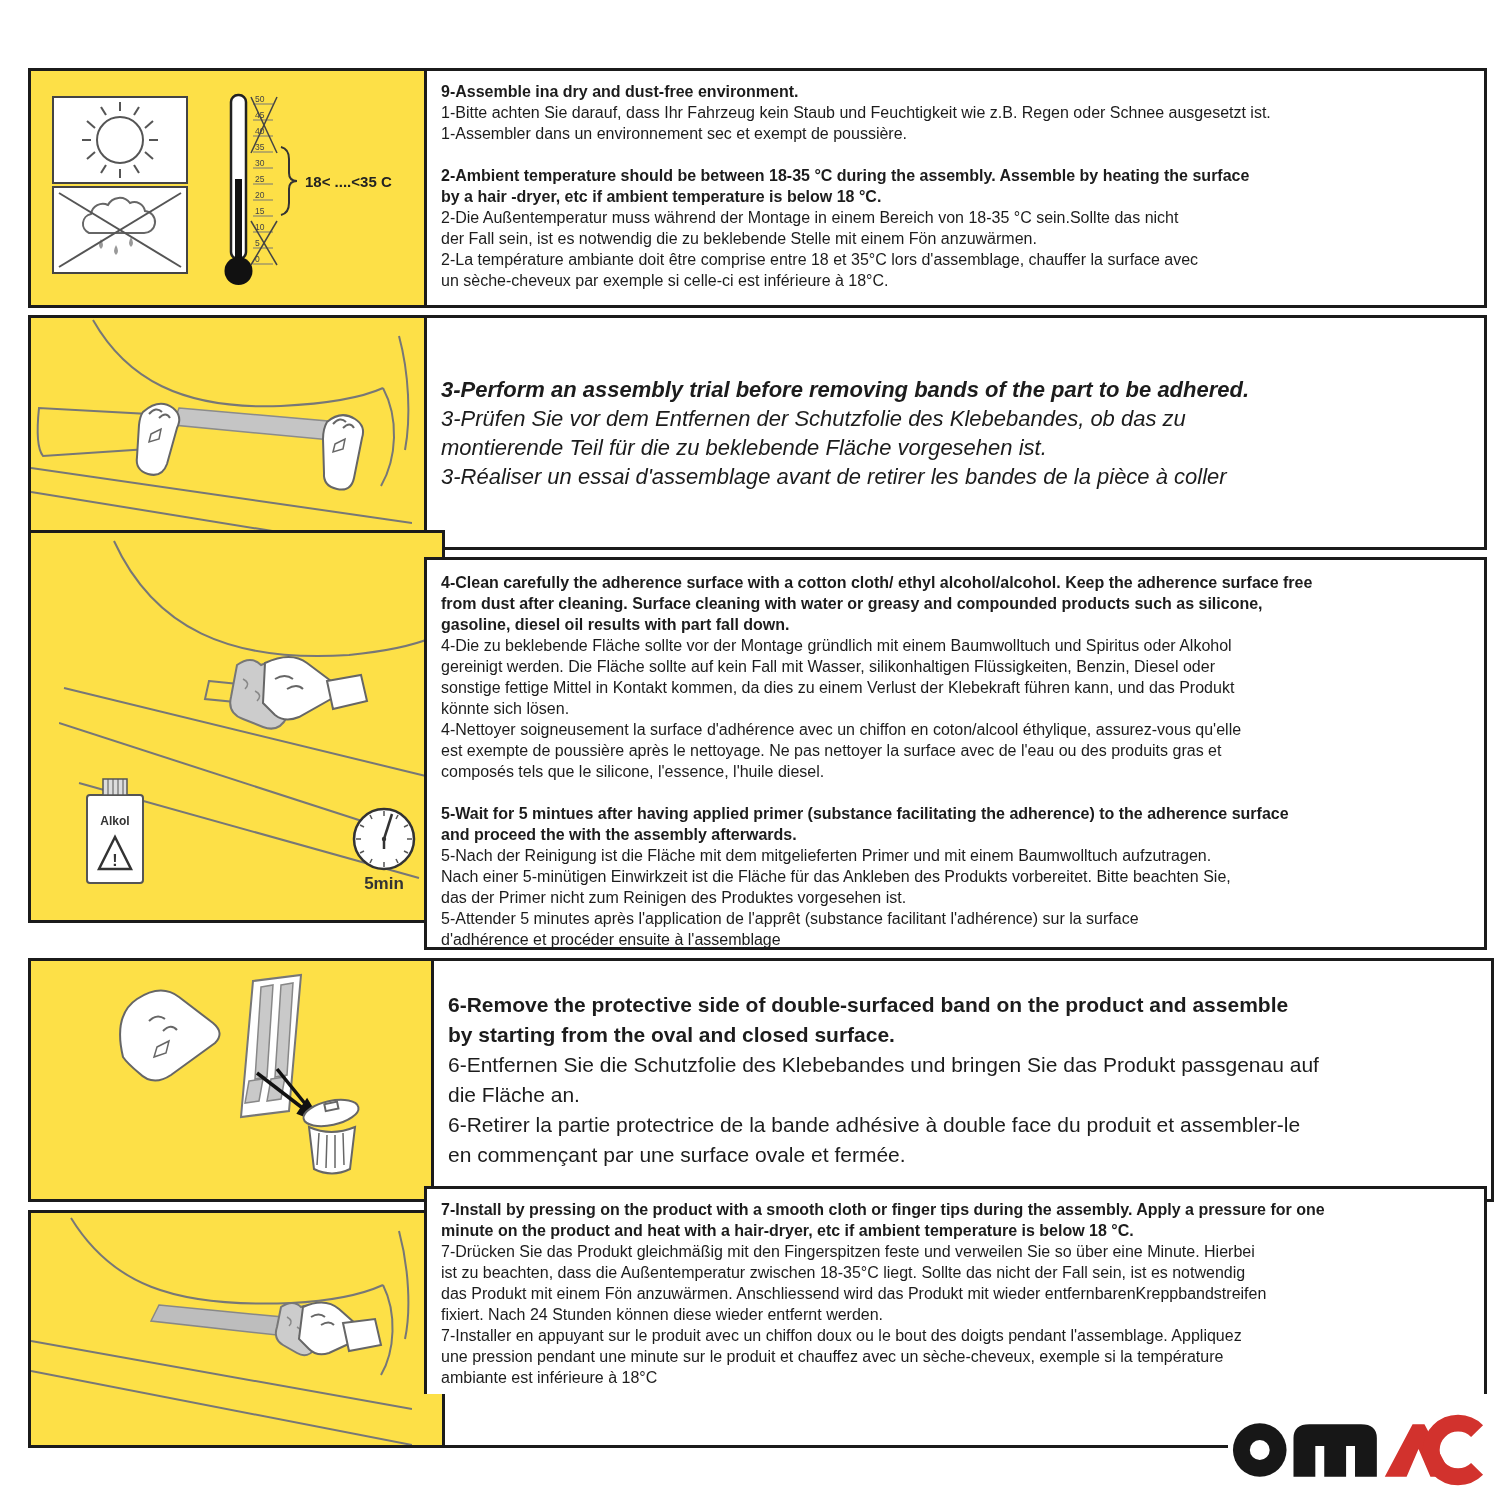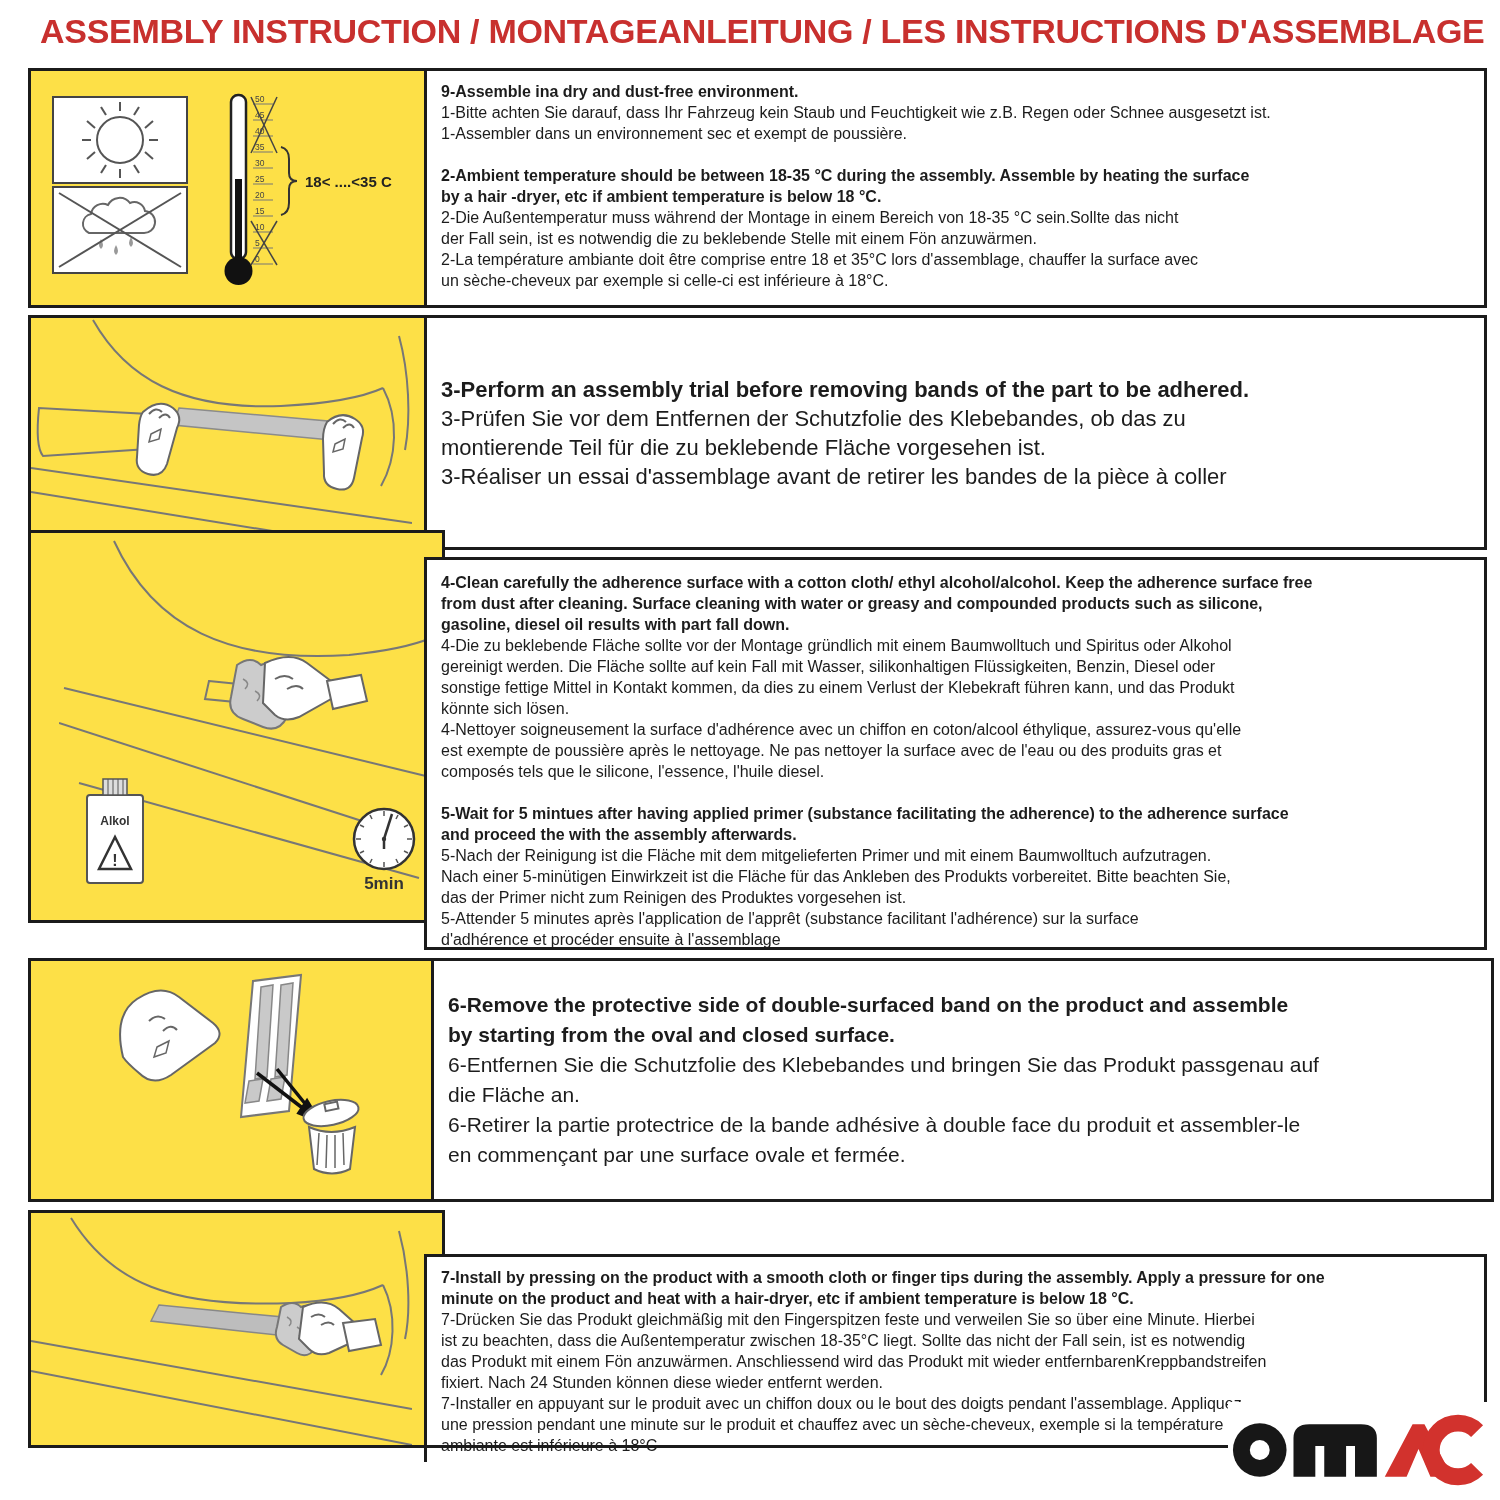--- a/index.html
+++ b/index.html
@@ -24,21 +24,20 @@
   .logo-patch{position:absolute;left:1228px;top:1402px;width:268px;height:96px;background:#fff;}
   .thermo-num{font-size:8.5px;fill:#444;}
   .range-label{font-size:15px;font-weight:700;fill:#222;}
   .ill-label{font-weight:700;fill:#333;}
 </style>
 </head>
 <body>
 
 <div id="canvas">
 
-  <div class="title">ASSEMBLY INSTRUCTION / MONTAGEANLEITUNG / LES INSTRUCTIONS D'ASSEMBLAGE</div>
 
   <div class="ibox" style="top:68px;height:240px;">
     <svg width="381" height="234" viewBox="0 0 381 234">
       <g>
         <rect x="22" y="26" width="134" height="86" fill="#fff" stroke="#444" stroke-width="2"></rect>
         <circle cx="89" cy="69" r="23" fill="none" stroke="#555" stroke-width="2"></circle>
         <g stroke="#555" stroke-width="2">
           <line x1="118" y1="69" x2="127" y2="69"></line>
             <line x1="114" y1="81" x2="122" y2="88"></line>
           <line x1="103" y1="94" x2="108" y2="102"></line>
@@ -131,21 +130,21 @@
         <path d="M120,116 l10,-5 -2,10 -10,3 z" fill="none" stroke-width="1.5"></path>
       </g>
       <g fill="#fff" stroke="#666" stroke-width="2">
         <path d="M296,104 q14,-12 28,-3 q11,7 7,19 l-8,40 q-3,14 -17,11 q-14,-3 -13,-16 l-1,-34 q0,-10 4,-17 z"></path>
         <path d="M302,106 q7,-8 13,-2" fill="none"></path>
         <path d="M312,110 q7,-7 11,0" fill="none"></path>
         <path d="M304,126 l10,-5 -2,10 -10,3 z" fill="none" stroke-width="1.5"></path>
       </g>
     </svg>
   </div>
-  <div class="tbox s2 center" style="top:315px;height:235px;">
+  <div class="tbox s2 center" style="top:315px;height:235px;font-style:italic;">
     <p class="t b">3-Perform an assembly trial before removing bands of the part to be adhered.</p>
     <p class="t">3-Prüfen Sie vor dem Entfernen der Schutzfolie des Klebebandes, ob das zu
 montierende Teil für die zu beklebende Fläche vorgesehen ist.
 3-Réaliser un essai d'assemblage avant de retirer les bandes de la pièce à coller</p>
   </div>
 
   <div class="ibox" style="top:530px;height:393px;padding-left:28px;">
     <svg width="381" height="387" viewBox="0 0 381 387">
       <g fill="none" stroke="#777" stroke-width="2">
         <path d="M55,8 C95,95 170,130 290,122 C330,118 355,112 372,105"></path>
@@ -271,21 +270,21 @@
         <path d="M250,94 q12,-8 20,0 q10,-4 12,6 q10,4 4,14 l-4,8 q8,6 2,14 q-8,10 -18,4 l-14,-8 q-10,-6 -6,-18 z" fill="#ccc" stroke="#777" stroke-width="2"></path>
         <path d="M256,104 q7,4 2,9 M266,114 q7,4 2,9" fill="none" stroke="#888" stroke-width="1.5"></path>
       </g>
       <g fill="#fff" stroke="#666" stroke-width="2">
         <path d="M272,94 q22,-10 36,2 l18,16 q8,10 -2,16 l-26,12 q-12,4 -20,-4 l-10,-10 z"></path>
         <path d="M280,104 q8,-5 14,0 M290,112 q8,-5 13,0" fill="none"></path>
         <polygon points="312,110 344,106 350,132 318,138"></polygon>
       </g>
     </svg>
   </div>
-  <div class="tbox s5" style="top:1254px;height:208px;border-bottom:none;">
+  <div class="tbox s5" style="top:1186px;height:208px;border-bottom:none;">
     <p class="t b">7-Install by pressing on the product with a smooth cloth or finger tips during the assembly. Apply a pressure for one
 minute on the product and heat with a hair-dryer, etc if ambient temperature is below 18 °C.</p>
     <p class="t">7-Drücken Sie das Produkt gleichmäßig mit den Fingerspitzen feste und verweilen Sie so über eine Minute. Hierbei
 ist zu beachten, dass die Außentemperatur zwischen 18-35°C liegt. Sollte das nicht der Fall sein, ist es notwendig
 das Produkt mit einem Fön anzuwärmen. Anschliessend wird das Produkt mit wieder entfernbarenKreppbandstreifen
 fixiert. Nach 24 Stunden können diese wieder entfernt werden.
 7-Installer en appuyant sur le produit avec un chiffon doux ou le bout des doigts pendant l'assemblage. Appliquez
 une pression pendant une minute sur le produit et chauffez avec un sèche-cheveux, exemple si la température
 ambiante est inférieure à 18°C</p>
   </div>

